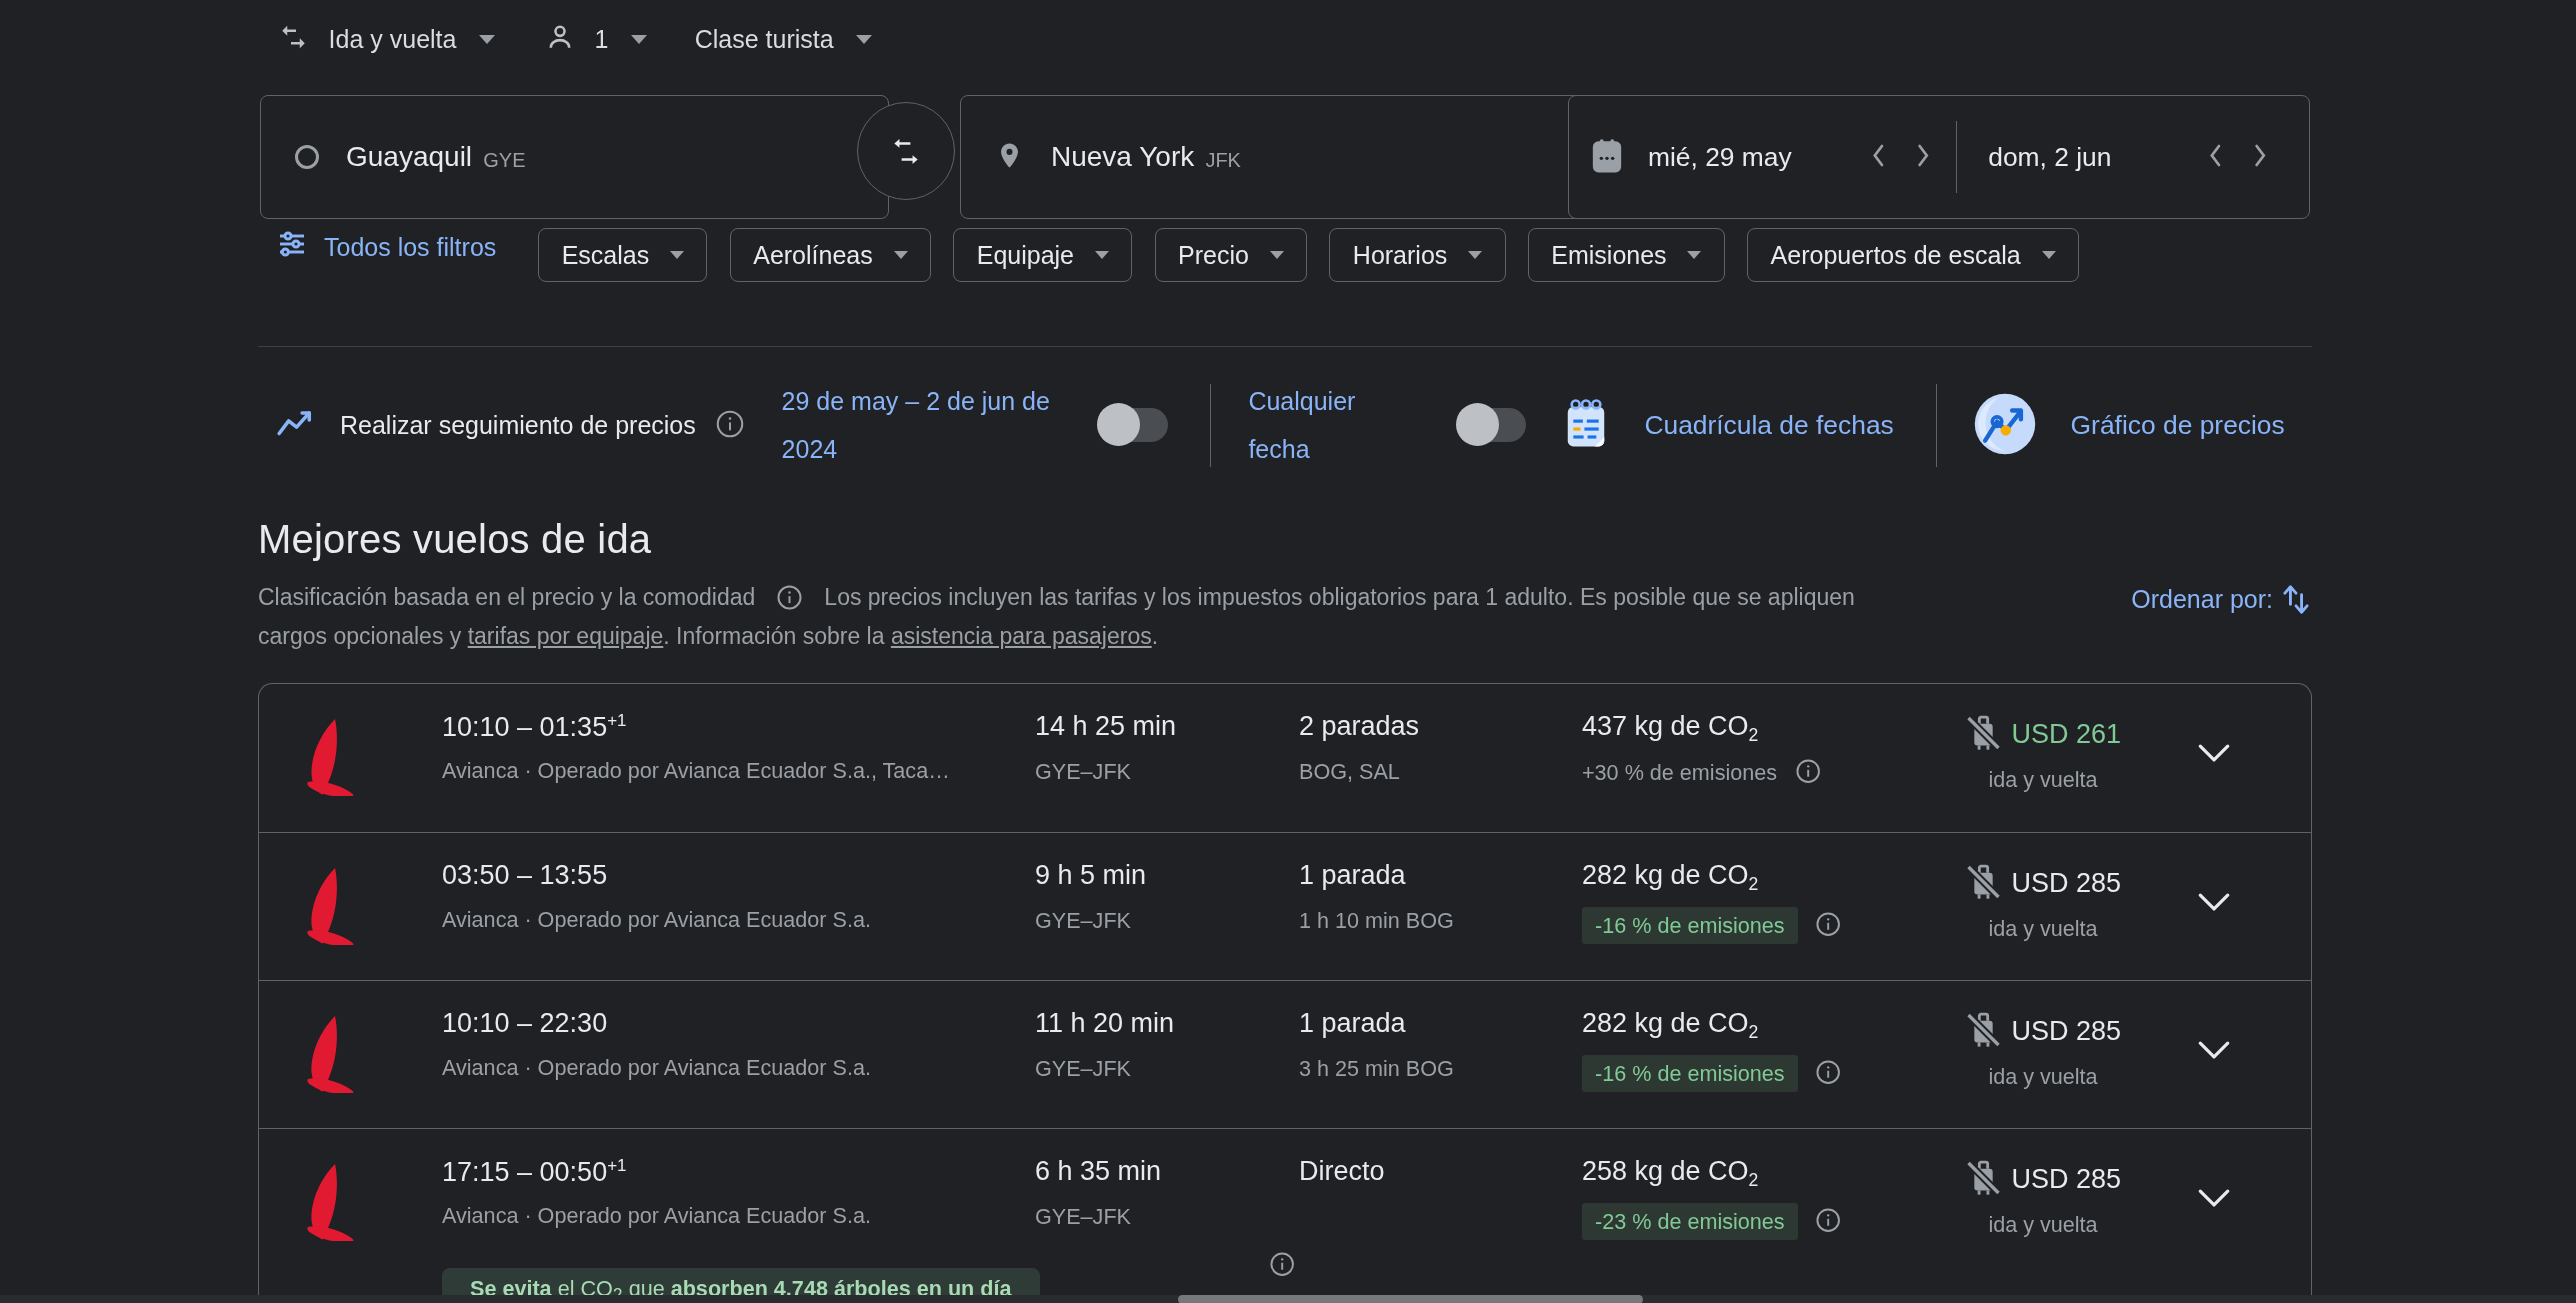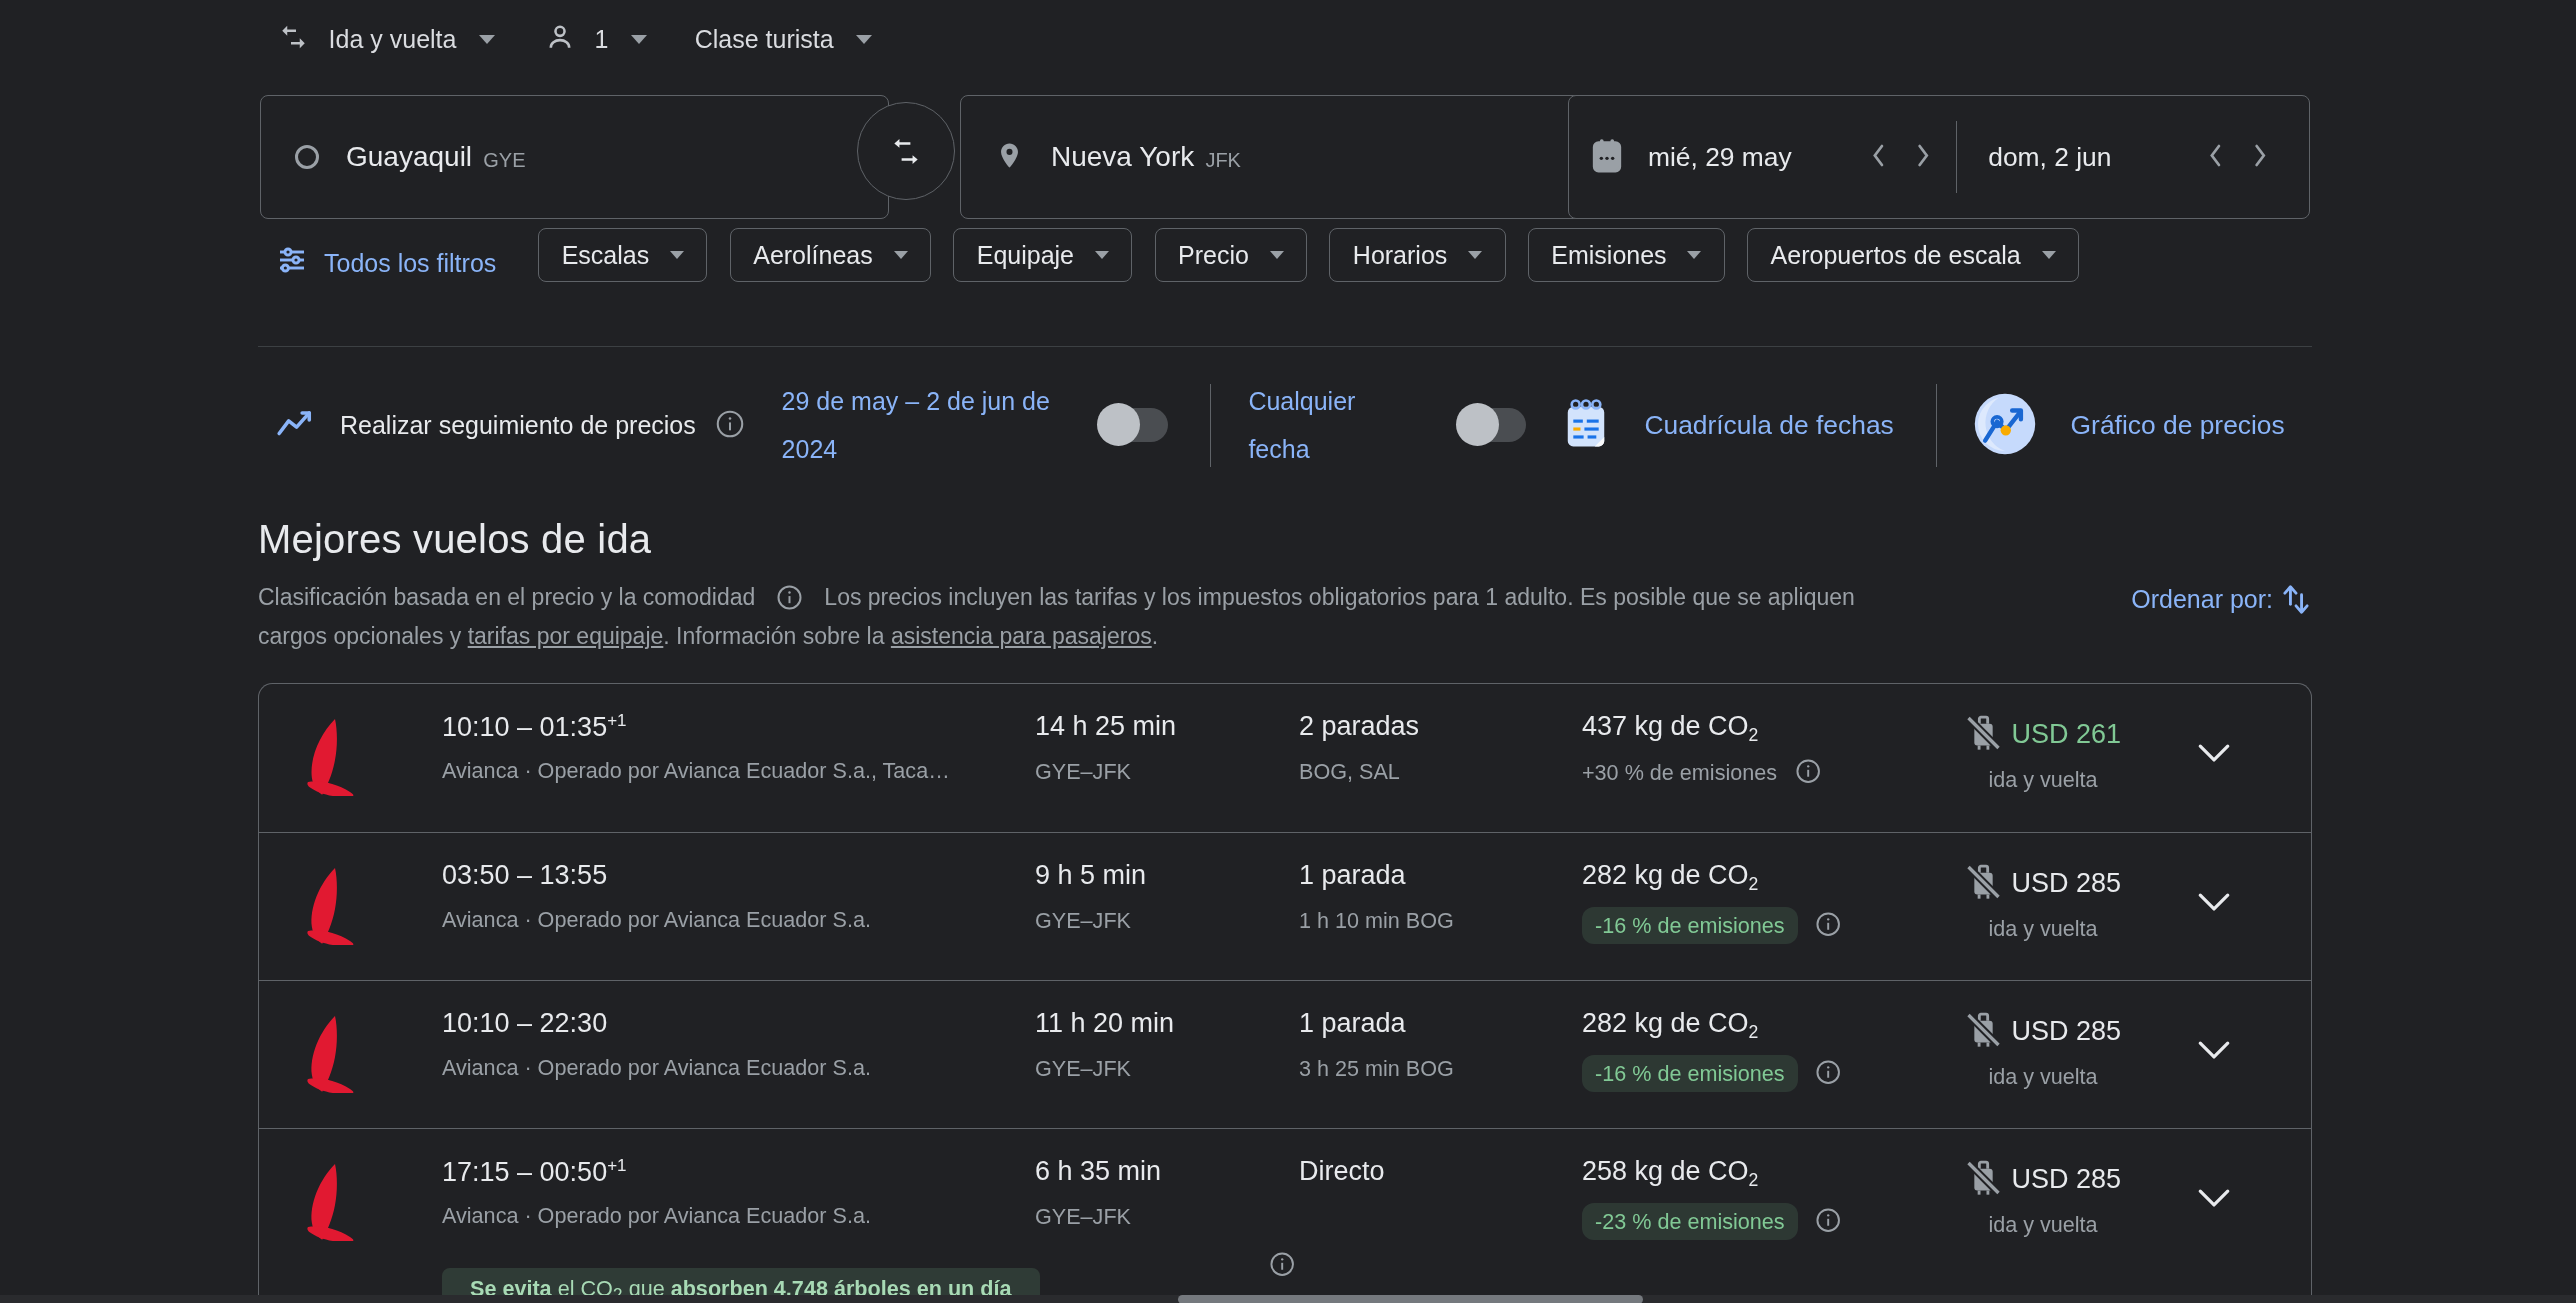--- a/index.html
+++ b/index.html
@@ -27,21 +27,21 @@
   .iata { font-size:20px; color:#9aa0a6; margin-left:11.2px; padding-top:6.4px; }
   .swap-circle { position:absolute; left:857px; top:102px; width:98px; height:98px; border:0.8px solid #5f6368; border-radius:50%; background:#202124; display:flex; align-items:center; justify-content:center; z-index:3; cursor:pointer; }
   .ring-ico { width:24px; height:24px; border:3.2px solid #9aa0a6; border-radius:50%; }
   .date-part { display:flex; align-items:center; flex:1; }
   .date-text { font-size:26.4px; color:#e8eaed; margin-left:24px; flex:1; }
   .date-text.second { margin-left:27px; }
   .date-nav { display:flex; align-items:center; gap:27px; margin-right:19px; }
   .vdiv-dates { width:0.8px; height:72px; background:#5f6368; margin:0 4.8px; }
 
   
-  .filters { position:absolute; left:276px; top:228px; height:54px; display:flex; align-items:flex-end; }
+  .filters { position:absolute; left:276px; top:228px; height:54px; display:flex; align-items:flex-start; }
   .allfilters { display:flex; align-items:center; gap:16px; color:#8ab4f8; font-size:25px; cursor:pointer; margin-right:42px; }
   .chips { display:flex; gap:22.4px; }
   .chip { height:54px; border:0.8px solid #5f6368; border-radius:8px; display:flex; align-items:center; padding:0 22.4px; font-size:25px; color:#e8eaed; cursor:pointer; gap:16px; }
   .chip .caret { border-left-width:7.2px; border-right-width:7.2px; border-top-width:8.8px; }
 
   .hdiv { position:absolute; left:258px; width:2054px; height:0.8px; background:#3c4043; top:346px; }
 
   
   .tracking { position:absolute; left:276px; top:365px; height:120px; display:flex; align-items:center; }
   .track-label { width:357px; margin-left:26px; font-size:25px; line-height:34px; color:#e8eaed; }
@@ -75,21 +75,21 @@
   .f-times sup { font-size:17px; font-weight:400; }
   .f-airline { position:absolute; left:183px; top:74px; font-size:21.6px; color:#9aa0a6; max-width:585px; overflow:hidden; white-space:nowrap; }
   .f-dur { position:absolute; left:776px; top:27px; font-size:27px; color:#e8eaed; }
   .f-route { position:absolute; left:776px; top:75px; font-size:21.6px; color:#9aa0a6; }
   .f-stops { position:absolute; left:1040px; top:27px; font-size:27px; color:#e8eaed; }
   .f-stopsd { position:absolute; left:1040px; top:75px; font-size:21.6px; color:#9aa0a6; }
   .f-co2 { position:absolute; left:1323px; top:27px; font-size:27px; color:#e8eaed; }
   .f-co2 sub, .eco-badge sub { font-size:17.6px; }
   .f-emis { position:absolute; left:1323px; top:74px; display:flex; align-items:center; }
   .emis-txt { font-size:21.6px; color:#9aa0a6; }
-  .emis-txt.badge-green { background:rgba(129,201,149,0.14); color:#81c995; padding:5.6px 13px; border-radius:12px; }
+  .emis-txt.badge-green { background:rgba(129,201,149,0.14); color:#81c995; padding:5.6px 13px; border-radius:3px; }
   .f-priceblk { position:absolute; right:136px; top:29px; width:264px; display:flex; flex-direction:column; align-items:center; }
   .price-line { display:flex; align-items:center; gap:9.6px; }
   .price { font-size:27px; font-weight:500; color:#e8eaed; }
   .price.price-green { color:#81c995; }
   .trip-type-lbl { font-size:21.6px; color:#9aa0a6; margin-top:11.2px; }
   .row-chev { position:absolute; right:80px; top:59px; }
   .eco-badge { position:absolute; left:183px; top:119px; background:rgba(129,201,149,0.16); border-radius:8px; padding:8px 28px; font-size:21.6px; color:#a8dab5; white-space:nowrap;margin-top:20px; }
   .eco-badge b { font-weight:700; }
   .eco-info { position:absolute; left:1010px; top:122px; }
 

